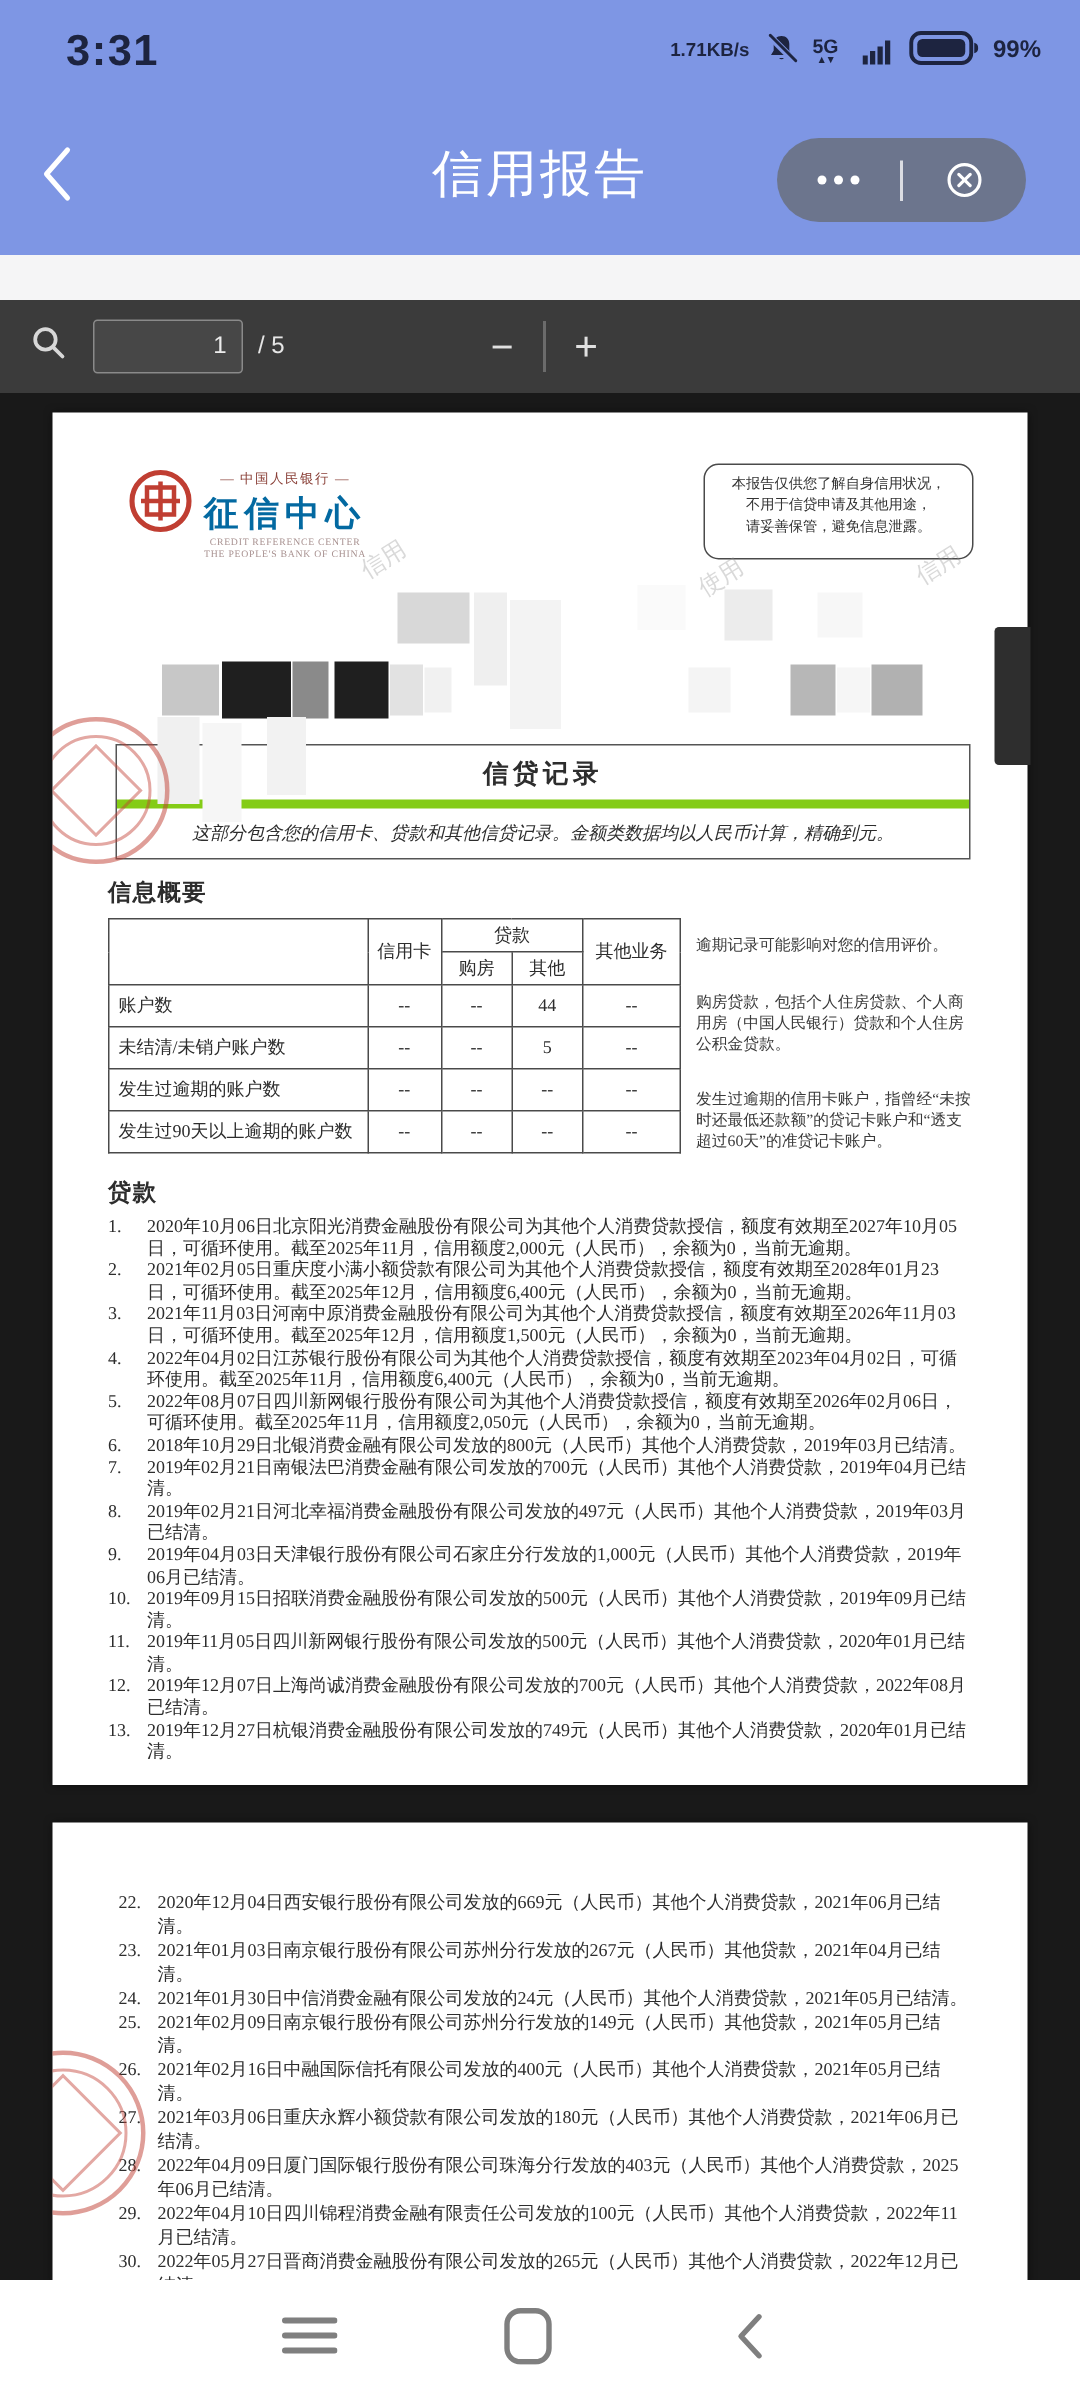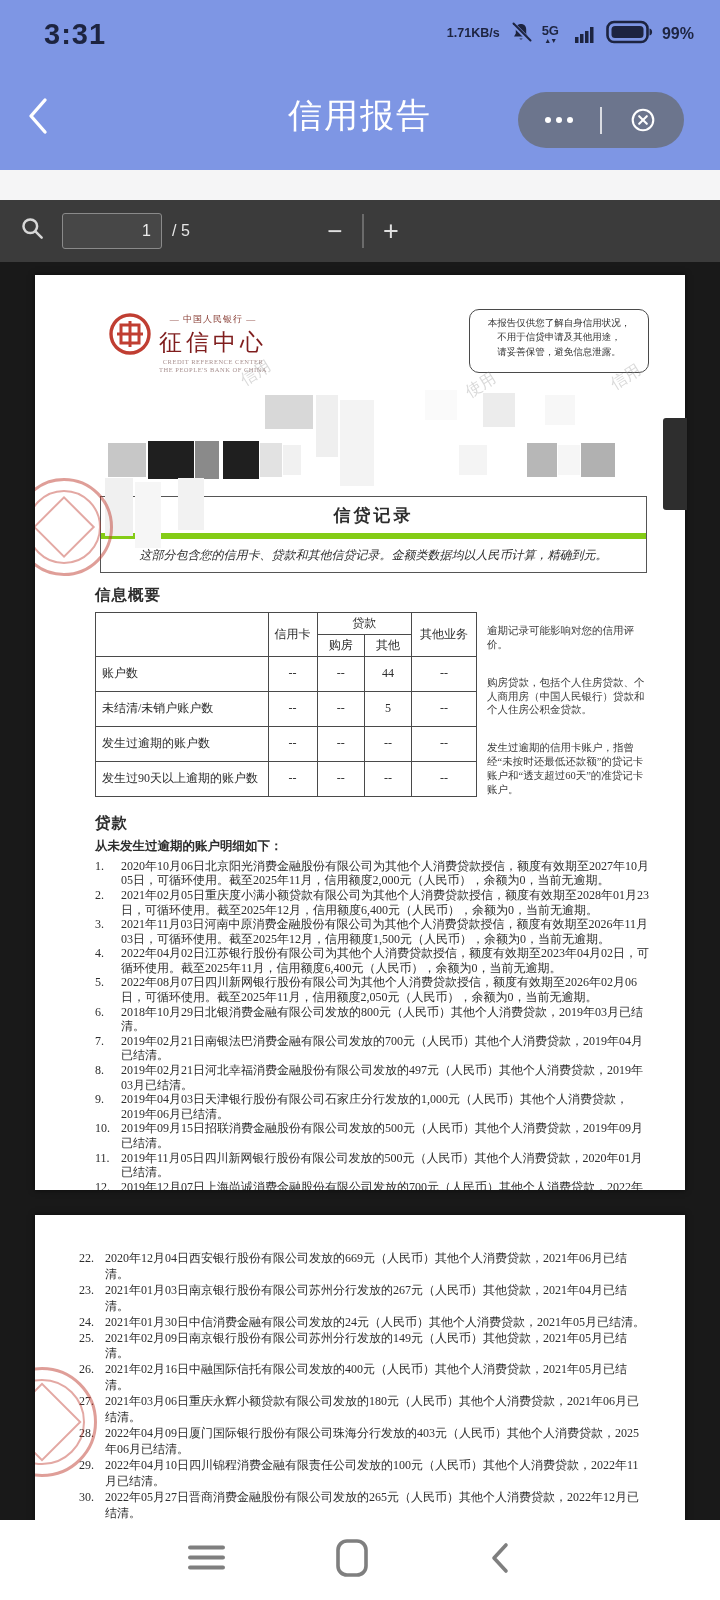--- a/index.html
+++ b/index.html
@@ -38,30 +38,30 @@
   .page-total{margin-left:10px;color:#e6e6e6;font-size:16px;}
   .zoom-group{margin-left:128px;display:flex;align-items:center;}
   .zbtn{width:34px;height:40px;display:flex;align-items:center;justify-content:center;color:#e0e0e0;cursor:pointer;}
   .zbtn.minus{font-size:26px;} .zbtn.plus{font-size:27px;}
   .zdiv{width:2px;height:34px;background:#6b6b6b;margin:0 10px;}
 
   
   .viewer{position:absolute;left:0;top:262px;width:720px;height:1258px;background:#191919;overflow:hidden;}
   .pdf-page{position:absolute;left:35px;width:650px;background:#fff;box-shadow:0 0 6px rgba(0,0,0,.6);
     font-family:"Liberation Serif","DejaVu Serif",serif;color:#2d2d2d;box-sizing:border-box;overflow:hidden;}
-  .page1{top:13px;height:915px;padding:34px 36px 0 60px;}
-  .page2{top:953px;height:310px;padding:32px 36px 0 44px;}
+  .page1{top:13px;height:915px;padding:34px 36px 0 37px;}
+  .page2{top:953px;height:310px;padding:42px 36px 0 44px;}
   .scroll-thumb{position:absolute;left:663px;top:156px;width:24px;height:92px;background:#2e2e2e;border-radius:3px 0 0 3px;}
 
   
   .doc-head{display:flex;justify-content:space-between;height:82px;}
   .brand{display:flex;align-items:flex-start;margin-left:14px;margin-top:4px;}
   .brand-txt{margin-left:8px;display:flex;flex-direction:column;align-items:center;}
   .brand-bank{font-size:9px;color:#8a4038;letter-spacing:1px;}
-  .brand-name{font-size:23px;font-weight:400;color:#7f1d1d;letter-spacing:4px;margin-top:1px;}
+  .brand-name{font-size:23px;font-weight:700;color:#0369a1;letter-spacing:4px;margin-top:1px;}
   .brand-en{font-size:6.5px;color:#a89190;letter-spacing:.5px;line-height:1.3;text-align:center;}
   .notice-box{width:180px;border:1px solid #4a4a4a;border-radius:10px;padding:6px 7px;box-sizing:border-box;
     font-size:9.5px;line-height:1.5;color:#333;text-align:center;height:64px;}
 
   .mosaic{position:absolute;left:0;top:115px;width:650px;height:160px;pointer-events:none;}
   .mosaic div{position:absolute;}
 
   .wm{position:absolute;color:rgba(145,145,145,.35);font-size:16px;transform:rotate(-32deg);pointer-events:none;}
 
   .seal{position:absolute;border-radius:50%;border:3px solid rgba(192,62,50,.5);pointer-events:none;}
@@ -285,21 +285,20 @@
           </tbody>
       </table>
       <div class="notes" id="notes">
           <p>逾期记录可能影响对您的信用评价。</p>
           <p>购房贷款，包括个人住房贷款、个人商用房（中国人民银行）贷款和个人住房公积金贷款。</p>
           <p>发生过逾期的信用卡账户，指曾经“未按时还最低还款额”的贷记卡账户和“透支超过60天”的准贷记卡账户。</p>
         </div>
     </div>
 
     <div class="loan-heading">贷款</div>
-    <div class="loan-sub">从未发生过逾期的账户明细如下：</div>
     <div class="loan-list" id="list-p1">
         <div class="loan-item">
           <span class="num">1.</span>
           <span class="txt">2020年10月06日北京阳光消费金融股份有限公司为其他个人消费贷款授信，额度有效期至2027年10月05日，可循环使用。截至2025年11月，信用额度2,000元（人民币），余额为0，当前无逾期。</span>
         </div>
         <div class="loan-item">
           <span class="num">2.</span>
           <span class="txt">2021年02月05日重庆度小满小额贷款有限公司为其他个人消费贷款授信，额度有效期至2028年01月23日，可循环使用。截至2025年12月，信用额度6,400元（人民币），余额为0，当前无逾期。</span>
         </div>
         <div class="loan-item">

